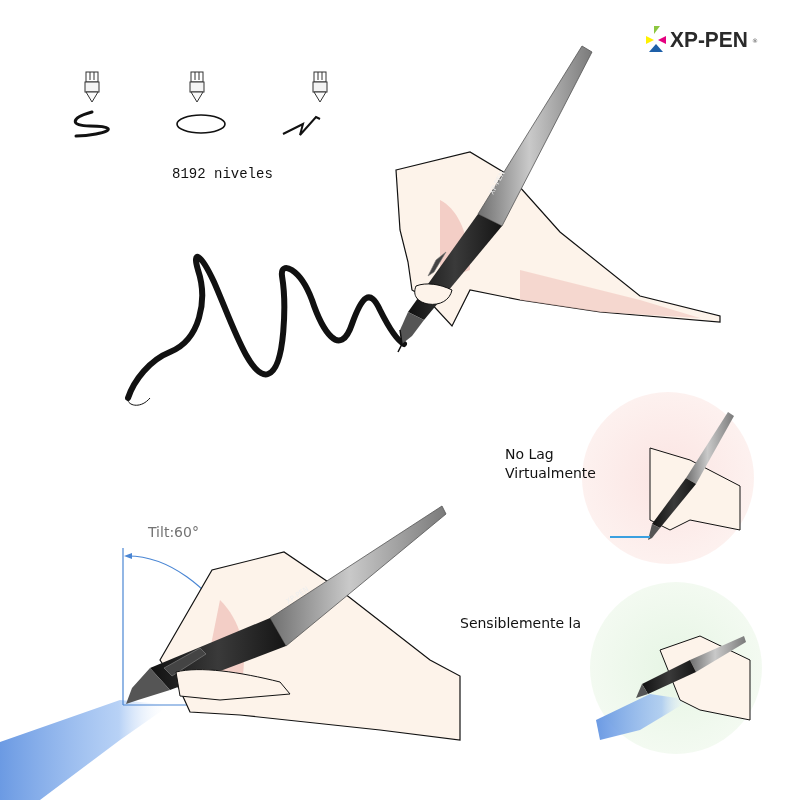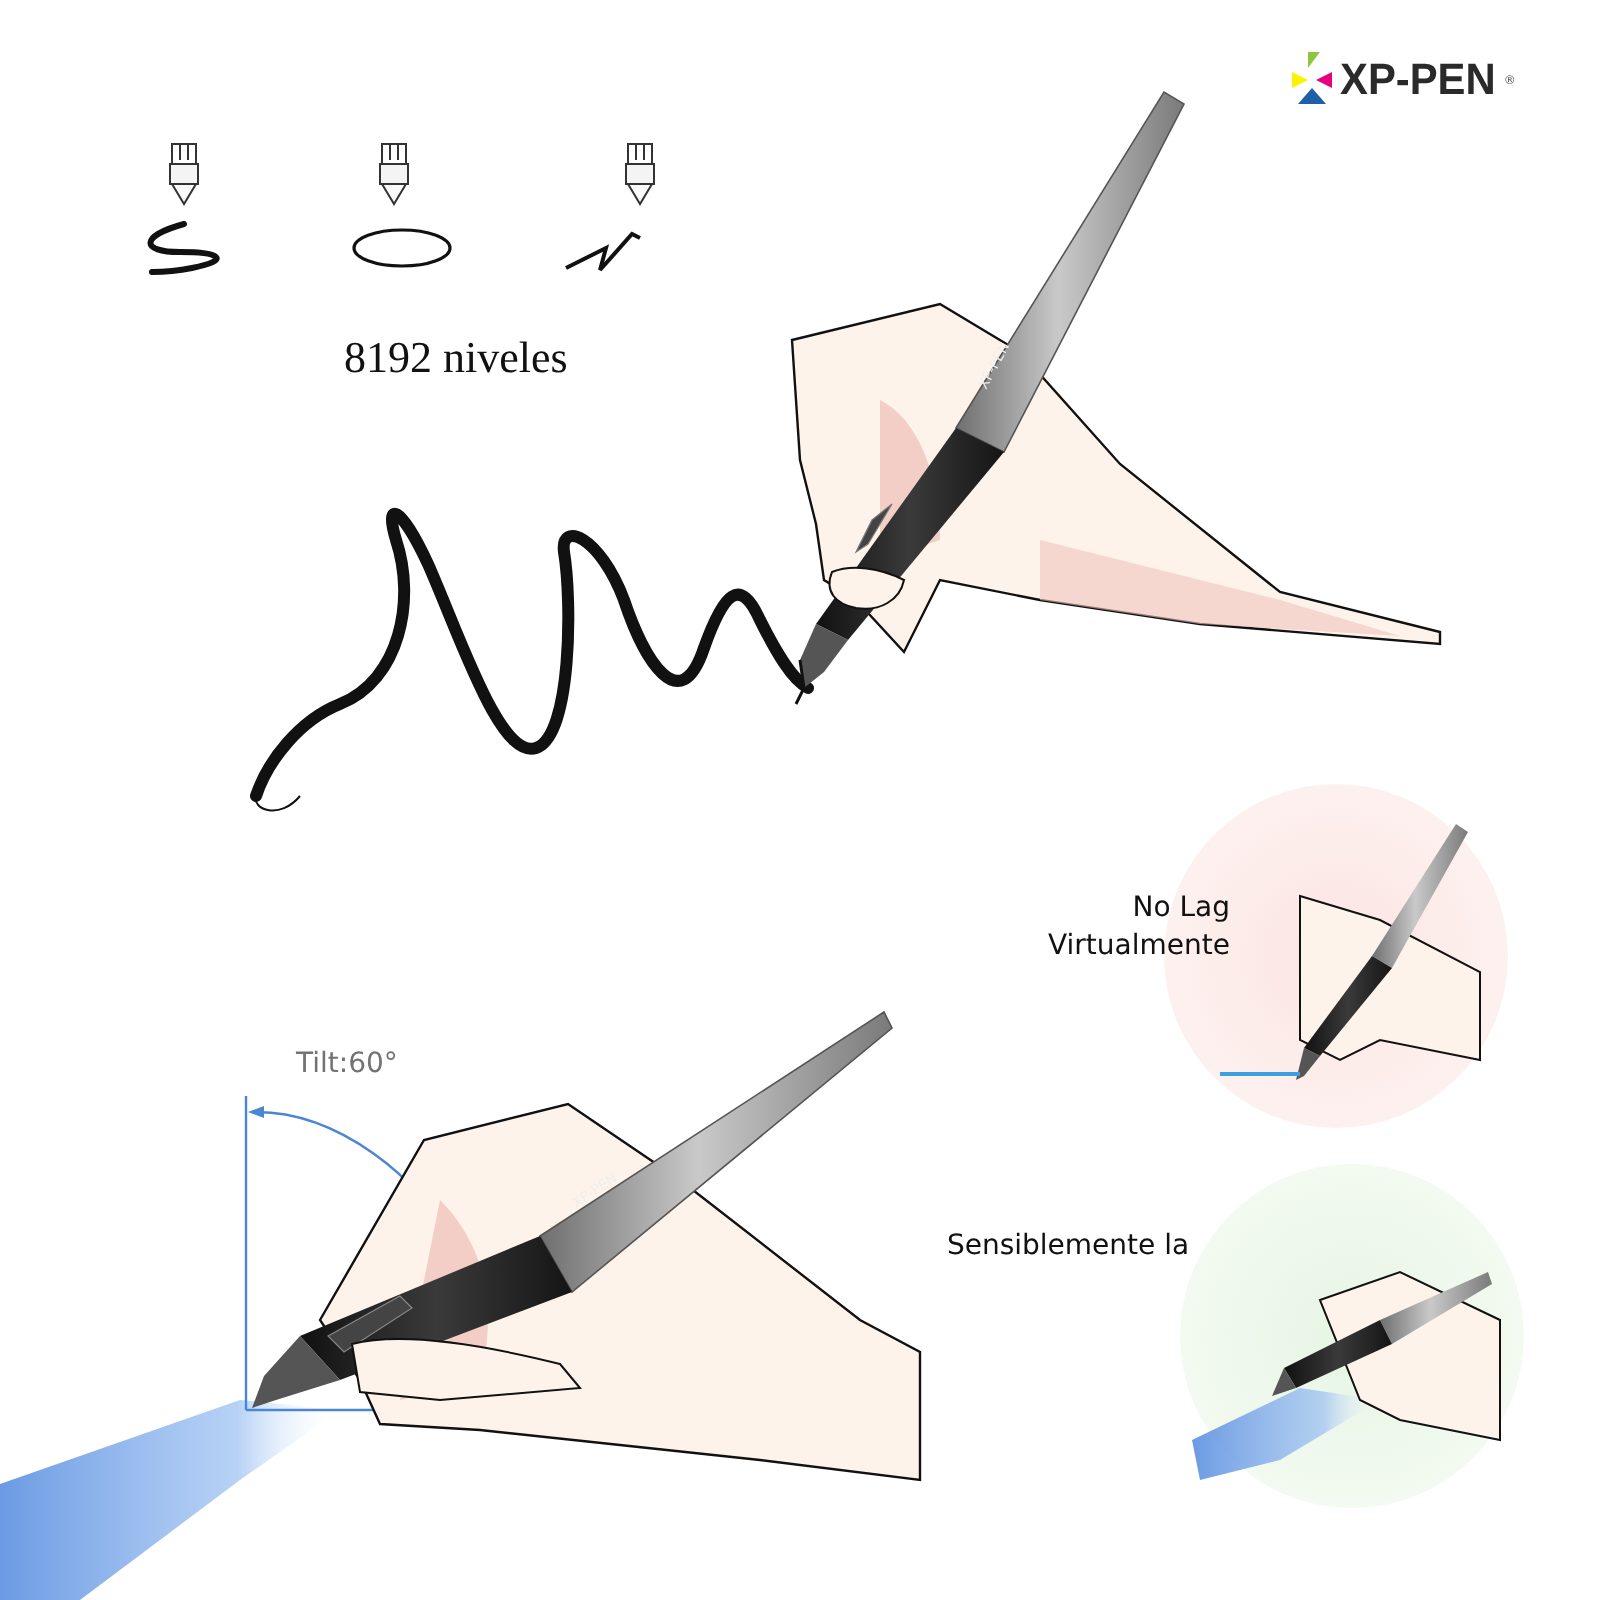--- a/index.html
+++ b/index.html
@@ -1,24 +1,24 @@
 <!DOCTYPE html>
 <html><head>
 <meta charset="utf-8">
 <style>
   html, body { margin:0; padding:0; background:#ffffff; }
   body { width:800px; height:800px; position:relative; overflow:hidden; font-family:"DejaVu Sans", sans-serif; }
   .abs { position:absolute; }
   .logo { left:642px; top:22px; width:150px; height:36px; display:flex; align-items:center; }
   .logo-text { font-family:"Liberation Sans", sans-serif; font-size:22px; font-weight:bold; letter-spacing:0px; color:#2a2a2a; margin-left:4px; transform:scaleX(0.95); transform-origin:left; }
   .logo-reg { font-size:6px; vertical-align:top; color:#555; }
-  .levels { left:172px; top:166px; font-size:22px; color:#111; font-family:Liberation Serif, serif; }
+  .levels { left:172px; top:166px; font-size:14px; color:#111; font-family:Liberation Mono, monospace; }
   .tilt-label { left:148px; top:524px; font-size:14px; color:#737373; }
-  .nolag { left:505px; top:445px; width:110px; text-align:right; font-size:14px; line-height:19px; color:#111; }
-  .incl { left:460px; top:614px; width:148px; text-align:center; font-size:14px; line-height:19px; color:#111; }
+  .nolag { left:505px; top:445px; width:110px; text-align:left; font-size:14px; line-height:19px; color:#111; }
+  .incl { left:460px; top:614px; width:148px; text-align:left; font-size:14px; line-height:19px; color:#111; }
   svg { position:absolute; left:0; top:0; }
 </style>
 </head>
 <body>
 
 <svg width="800" height="800" viewBox="0 0 800 800">
   <defs>
     <linearGradient id="barrel" x1="0" y1="0" x2="1" y2="0">
       <stop offset="0" stop-color="#6f6f6f"></stop>
       <stop offset="0.45" stop-color="#c9c9c9"></stop>

